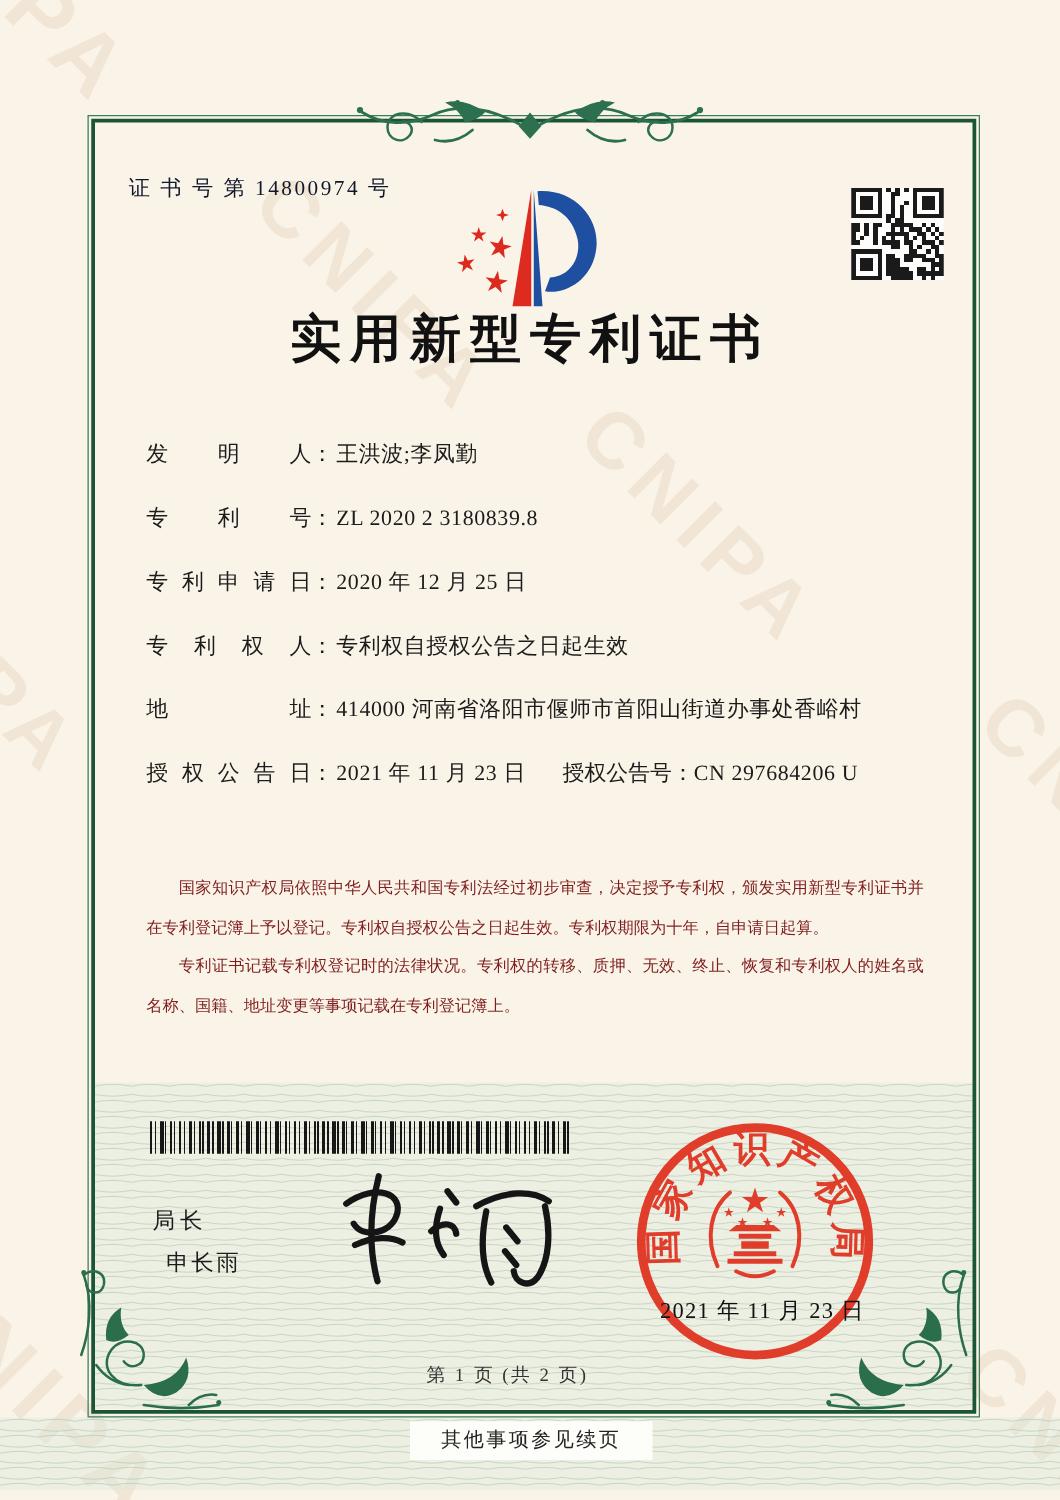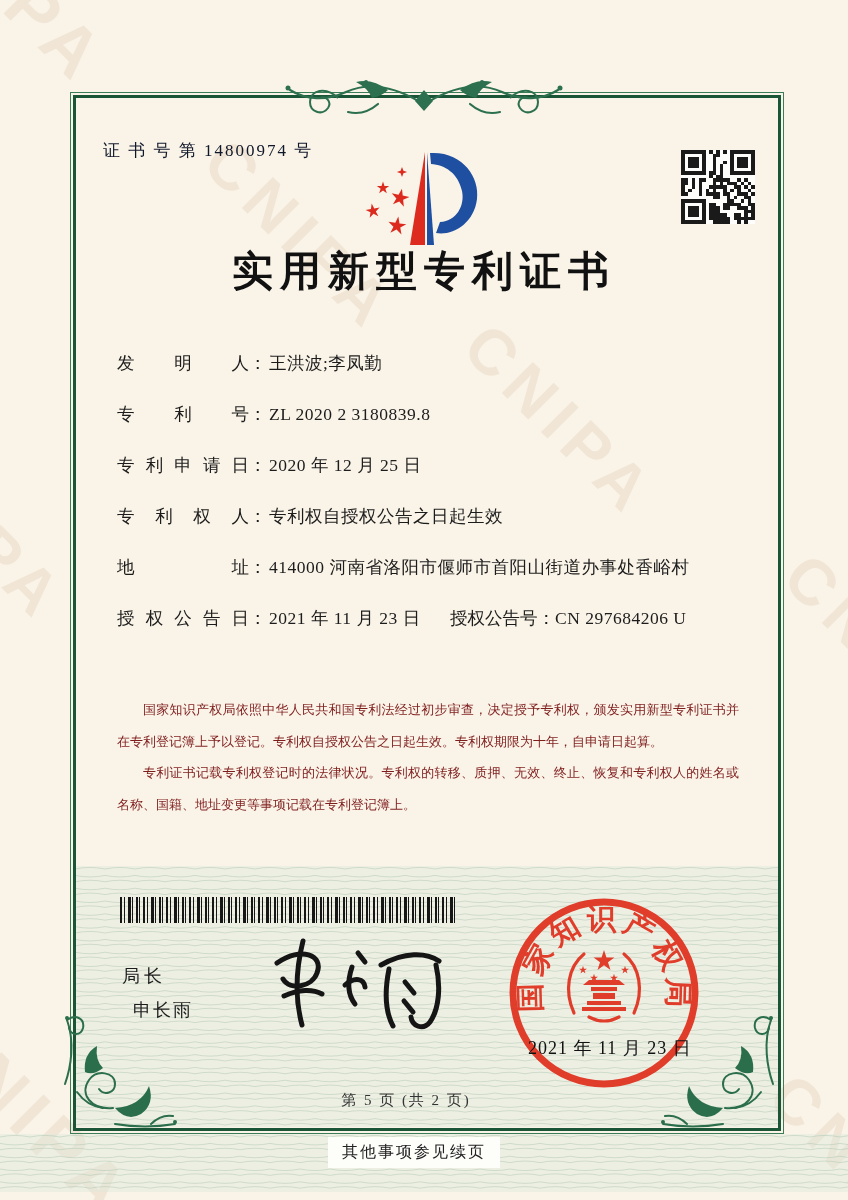--- a/index.html
+++ b/index.html
@@ -40,21 +40,21 @@
   
   .signer-role{position:absolute;left:122px;top:964px;font-size:18px;letter-spacing:4px;}
   .signer-name{position:absolute;left:122px;top:998px;font-size:18px;letter-spacing:2px;margin-left:11px;}
   .signature{position:absolute;left:255px;top:925px;}
   
   .seal{position:absolute;left:504px;top:893px;opacity:0.93;}
   .seal-date{position:absolute;left:528px;top:1036px;font-size:18px;letter-spacing:1px;color:#111;z-index:5;}
   
   .page-no{position:absolute;left:0;right:36px;top:1091px;text-align:center;font-size:15px;
            letter-spacing:2px;color:#333;}
-  .cont-box{position:absolute;left:328px;top:1137px;background:#fdfdfa;padding:5px 14px;
+  .cont-box{position:absolute;left:328px;top:1137px;background:#fdfdfa;padding:5px 25px;
             font-size:16px;letter-spacing:2px;color:#222;}
   .orn-top{position:absolute;left:270px;top:68px;}
   .corner{position:absolute;}
   svg{display:block;}
 </style>
 </head>
 <body>
 
 <div class="page">
 
@@ -392,16 +392,16 @@
       </g>
       <g stroke="#e0301e" fill="none" stroke-width="3.2" stroke-linecap="round">
         <path d="M-30,26 C-40,4 -36,-20 -20,-33"></path>
         <path d="M30,26 C40,4 36,-20 20,-33"></path>
         <path d="M-15,30 q 15,8 30,0"></path>
       </g>
     </g>
   </svg>
   <div class="seal-date">2021 年 11 月 23 日</div>
 
-  <div class="page-no">第 5 页 (共 2 页)</div>
+  <div class="page-no">第 1 页 (共 2 页)</div>
   <div class="cont-box">其他事项参见续页</div>
 
 </div>
 
 </body></html>

